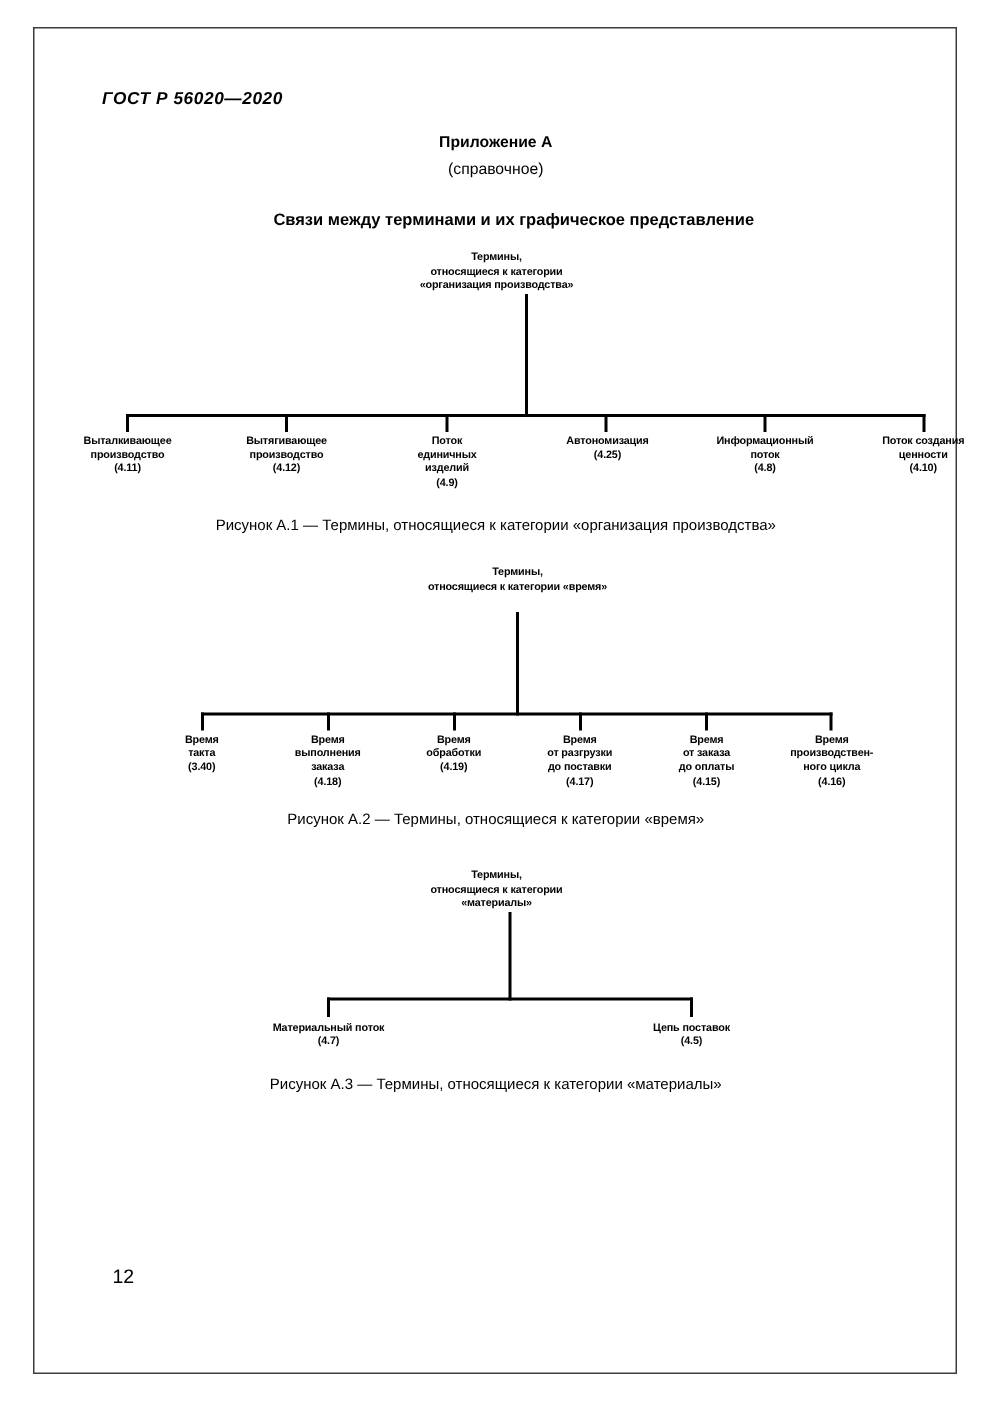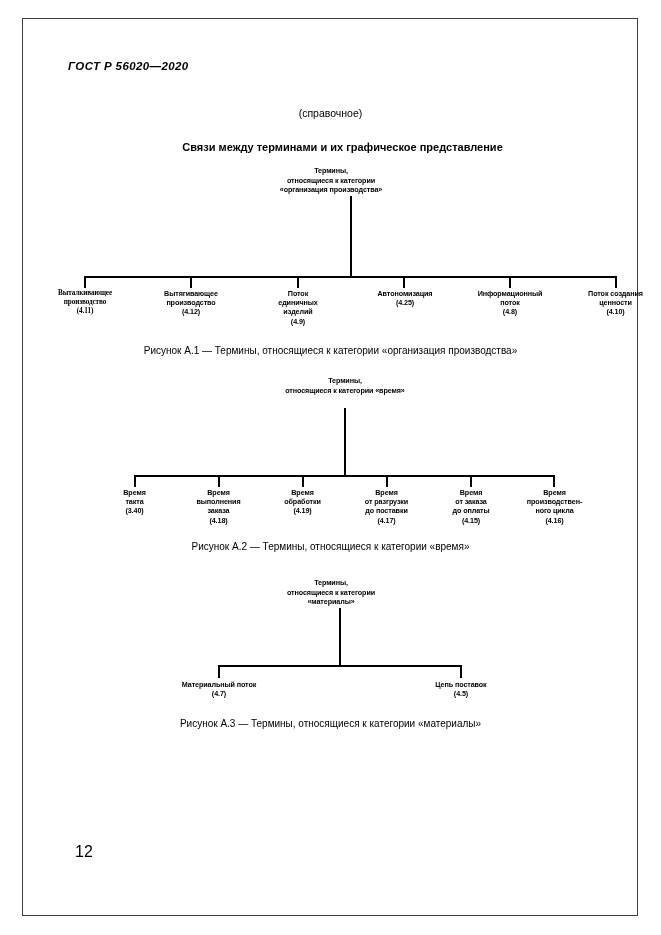--- a/index.html
+++ b/index.html
@@ -44,21 +44,21 @@
     font-weight: bold;
     letter-spacing: 0.4px;
     white-space: nowrap;
     font-style: italic;
   }
 
   .page-number {
     position: absolute;
     left: 75px;
     top: 843px;
-    font-size: 16px;
+    font-size: 13px;
   }
 
   .annex-title {
     position: absolute;
     left: 0;
     width: 661px;
     text-align: center;
     font-size: 10.5px;
     font-weight: bold;
   }
@@ -128,20 +128,21 @@
 </style>
 </head>
 <body>
 
 <div class="page">
 
   <div class="page-frame"></div>
 
   <div class="std-header">ГОСТ Р 56020—2020</div>
 
+  <div class="annex-title annex-line1">Приложение А</div>
   <div class="annex-title annex-line2">(справочное)</div>
 
   <div class="section-title">Связи между терминами и их графическое представление</div>
 
   <div class="diagram">
 
     <div class="root-label" style="left:231px; top:166px; width:200px;">
       <div>Термины,</div>
       <div>относящиеся к категории</div>
       <div>«организация производства»</div>
@@ -150,21 +151,21 @@
     <div class="vline" style="left:350px; top:196px; height:82px;"></div>
     <div class="hline" style="left:84px; top:276px; width:533px;"></div>
 
     <div class="stem" style="left:84px;  top:276px; height:12px;"></div>
     <div class="stem" style="left:190px; top:276px; height:12px;"></div>
     <div class="stem" style="left:297px; top:276px; height:12px;"></div>
     <div class="stem" style="left:403px; top:276px; height:12px;"></div>
     <div class="stem" style="left:509px; top:276px; height:12px;"></div>
     <div class="stem" style="left:615px; top:276px; height:12px;"></div>
 
-    <div class="leaf-label" style="left:44px;  top:289px; width:82px;font-family:Liberation Serif, serif;">
+    <div class="leaf-label" style="left:44px;  top:289px; width:82px;">
       <div>Выталкивающее</div>
       <div>производство</div>
       <div></div>
       <div class="ref">(4.11)</div>
     </div>
 
     <div class="leaf-label" style="left:150px; top:289px; width:82px;">
       <div>Вытягивающее</div>
       <div>производство</div>
       <div></div>

